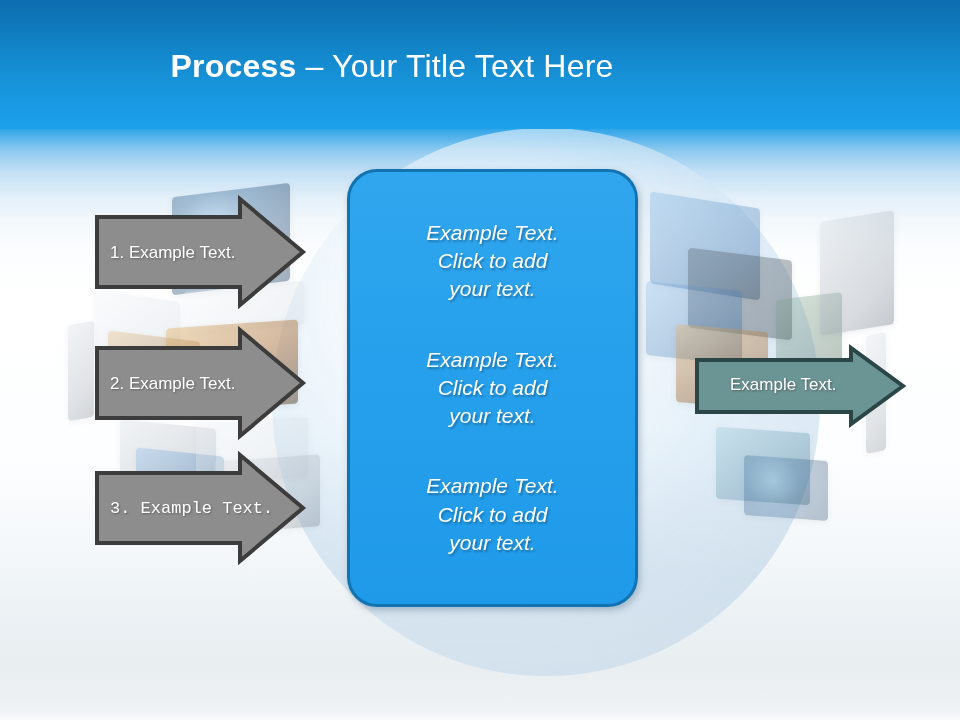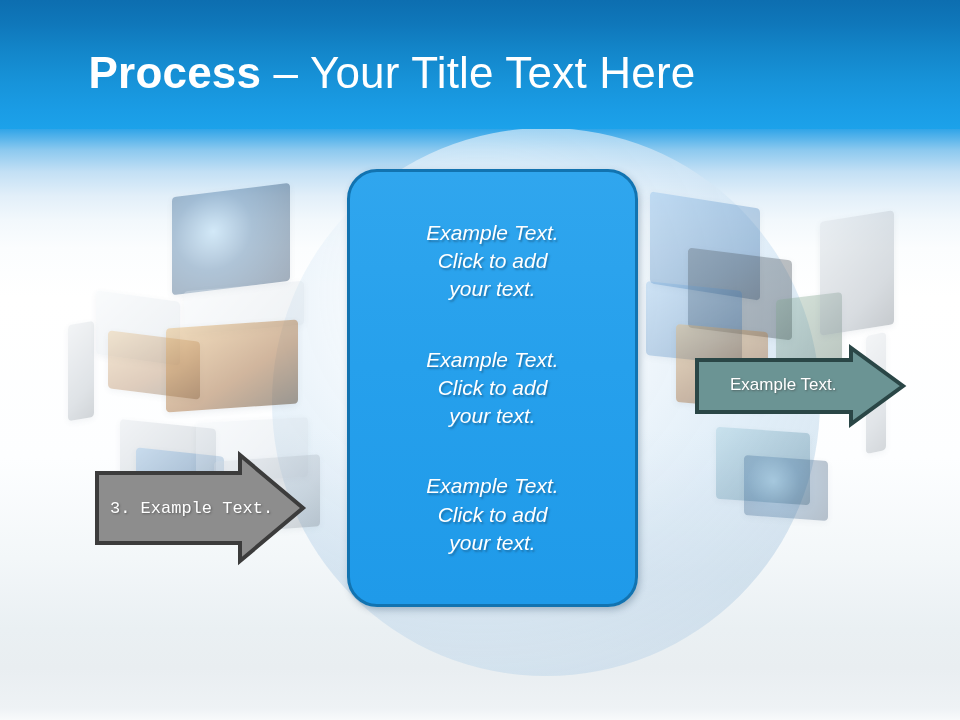--- a/index.html
+++ b/index.html
@@ -51,21 +51,21 @@
         #1793d9 63%,
         #1a9ce5 85%,
         #1ca2ea 100%);
   }
 
   .slide-title {
     position: absolute;
     left: 0; top: 48px;
     width: 784px;
     text-align: center;
-    font-size: 44px;
+    font-size: 32px;
     color: #ffffff;
     letter-spacing: 0.2px;
     white-space: nowrap;
   }
   .slide-title .t-bold { font-weight: bold; }
   .slide-title .t-rest { font-weight: normal; }
 
   
   .globe {
     position: absolute;
@@ -184,21 +184,33 @@
     <div class="scr space" style="left:744px; top:330px; width:84px;  height:60px;  transform:skewY(4deg);  opacity:.30;"></div>
     <div class="scr grey" style="left:866px; top:206px; width:20px;  height:118px; transform:skewY(-12deg); opacity:.28;"></div>
   </div>
 
   <div class="bg-header"></div>
 
   <div class="slide-title">
     <span class="t-bold">Process</span><span class="t-rest"> – Your Title Text Here</span>
   </div>
 
-
+  <div class="arrow-wrap" style="left:94px; top:196px; width:212px; height:112px;">
+    <svg class="arrow-svg" width="212" height="112" viewBox="0 0 212 112">
+      <polygon points="3,21 146,21 146,3 209,56 146,109 146,91 3,91" fill="#8d8d8d" stroke="#3c3c3c" stroke-width="4" stroke-linejoin="miter"></polygon>
+    </svg>
+    <span class="arrow-label" style="left:16px; top:47px;">1. Example Text.</span>
+  </div>
+
+  <div class="arrow-wrap" style="left:94px; top:327px; width:212px; height:112px;">
+    <svg class="arrow-svg" width="212" height="112" viewBox="0 0 212 112">
+      <polygon points="3,21 146,21 146,3 209,56 146,109 146,91 3,91" fill="#8d8d8d" stroke="#3c3c3c" stroke-width="4" stroke-linejoin="miter"></polygon>
+    </svg>
+    <span class="arrow-label" style="left:16px; top:47px;">2. Example Text.</span>
+  </div>
 
   <div class="arrow-wrap" style="left:94px; top:452px; width:212px; height:112px;">
     <svg class="arrow-svg" width="212" height="112" viewBox="0 0 212 112">
       <polygon points="3,21 146,21 146,3 209,56 146,109 146,91 3,91" fill="#8d8d8d" stroke="#3c3c3c" stroke-width="4" stroke-linejoin="miter"></polygon>
     </svg>
     <span class="arrow-label" style="left:16px; top:47px;font-family:Liberation Mono, monospace;">3. Example Text.</span>
   </div>
 
   <div class="panel">
     <div class="panel-block">

